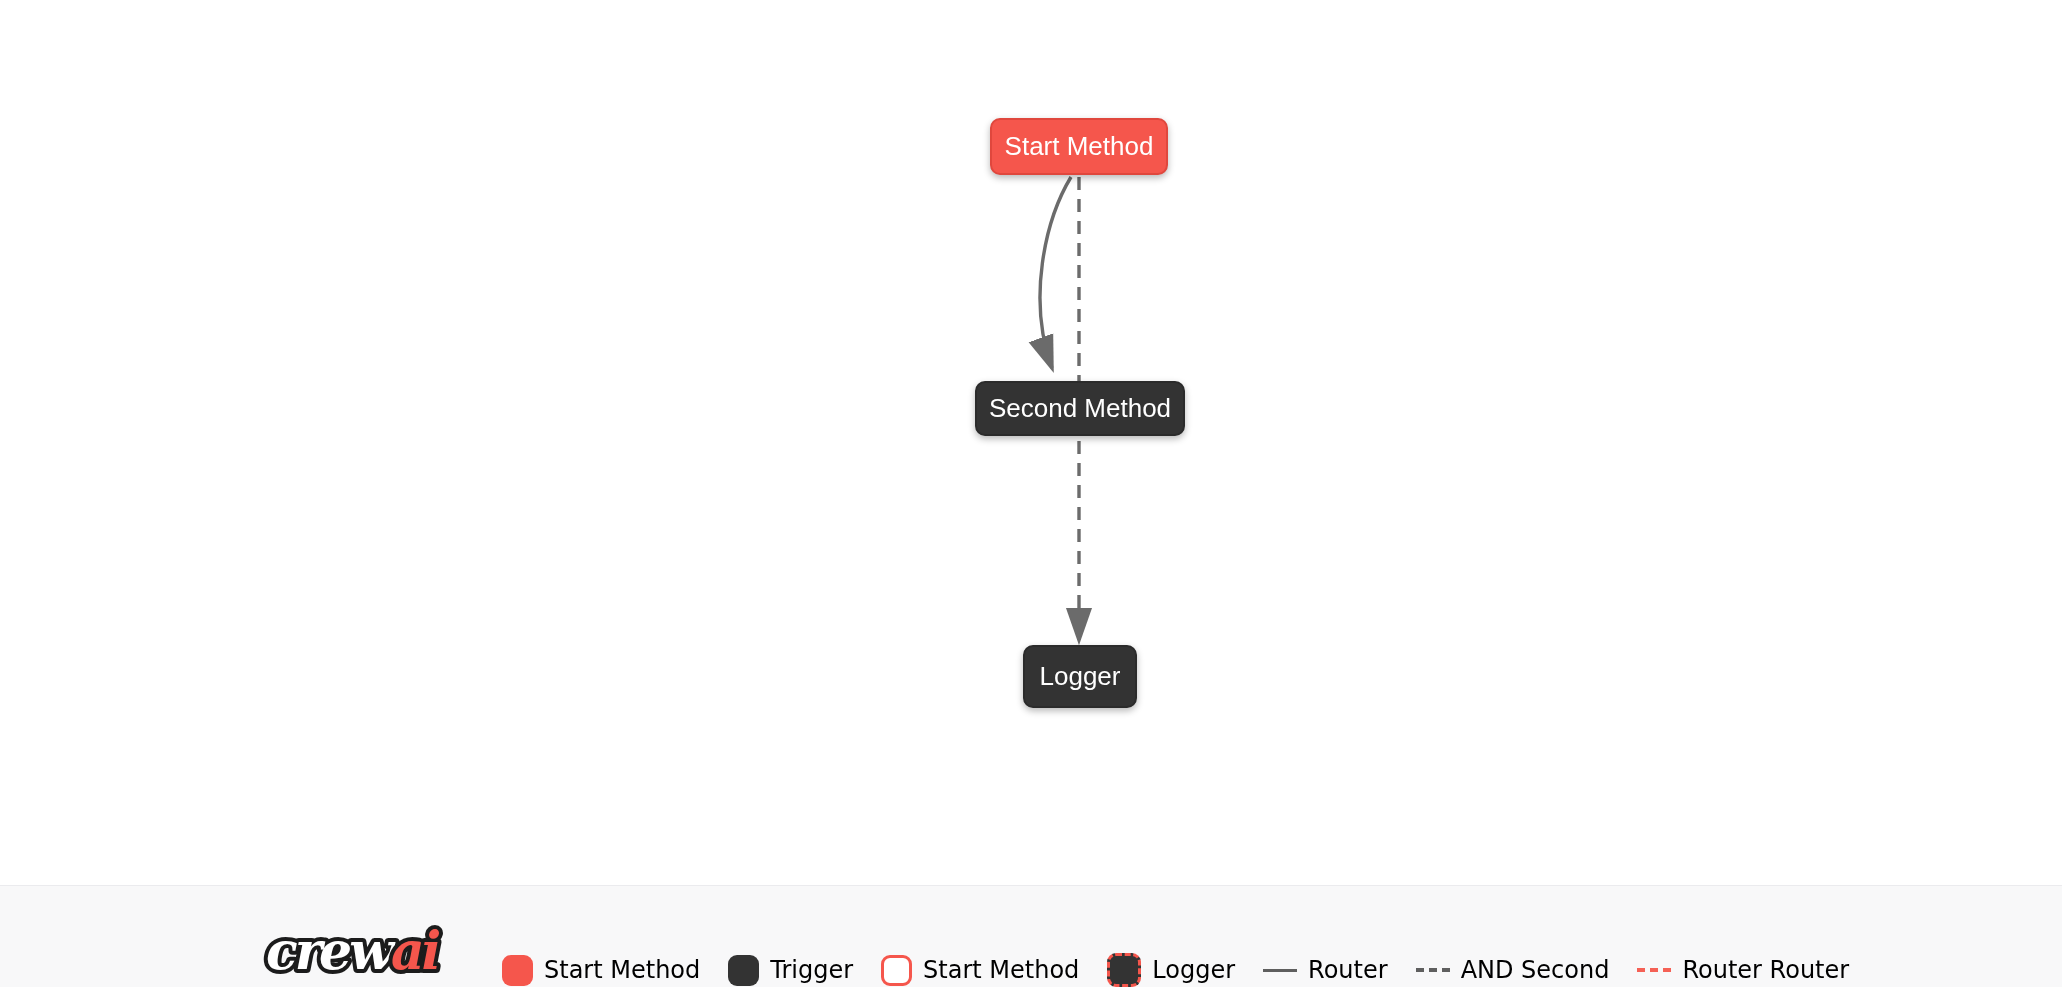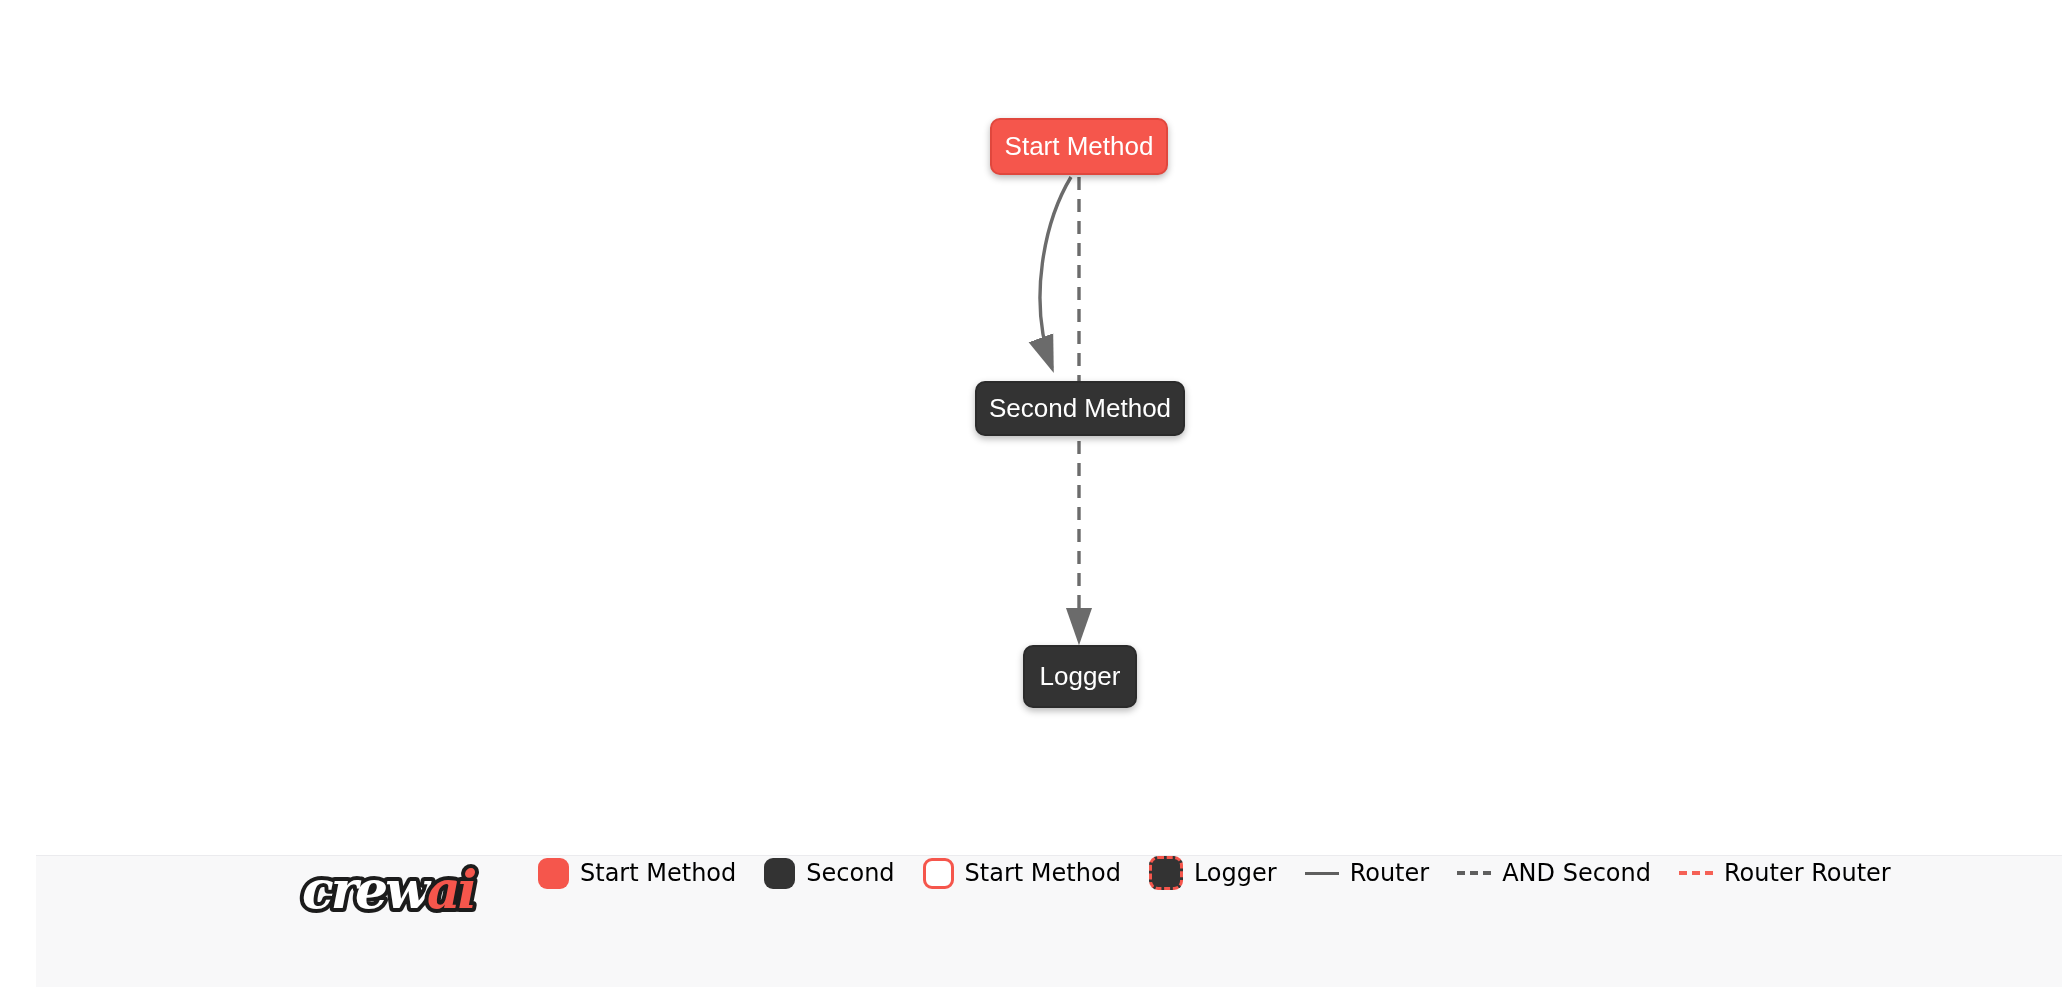--- a/index.html
+++ b/index.html
@@ -44,28 +44,27 @@
   .node-dark {
     background: #333333;
     border: 2px solid #2b2b2b;
   }
   .node-second { left: 975px; top: 381px; width: 210px; height: 55px; }
   .node-logger { left: 1023px; top: 645px; width: 114px; height: 63px; }
 
   .legend-bar {
     position: absolute;
     left: 0; right: 0; bottom: 0;
-    height: 132px;
+    height: 102px;
     background: #f8f8f9;
     border-top: 1px solid #ebebee;
     box-sizing: border-box;
     display: flex;
-    align-items: flex-start;
+    align-items: flex-end;
     padding-left: 262px;
-    margin-left: 36px;
   }
   .logo-svg {
     width: 212px;
     height: 70px;
     margin-right: 28px;
     flex: 0 0 auto;
   }
   .legend-items {
     display: flex;
     align-items: center;
@@ -131,21 +130,21 @@
     <text x="4" y="52" font-size="52" font-style="italic" font-weight="bold" font-family="'DejaVu Serif', serif" letter-spacing="-3" stroke="#1c1c1c" stroke-width="8" stroke-linejoin="round" paint-order="stroke"><tspan fill="#ffffff">crew</tspan><tspan fill="#F5564C">ai</tspan></text>
   </svg>
 
   <div class="legend-items">
     <div class="legend-item">
       <span class="swatch swatch-start"></span>
       <span class="legend-label">Start Method</span>
     </div>
     <div class="legend-item">
       <span class="swatch swatch-method"></span>
-      <span class="legend-label">Second</span>
+      <span class="legend-label">Trigger</span>
     </div>
     <div class="legend-item">
       <span class="swatch swatch-crew"></span>
       <span class="legend-label">Start Method</span>
     </div>
     <div class="legend-item">
       <span class="swatch swatch-router"></span>
       <span class="legend-label">Logger</span>
     </div>
     <div class="legend-item">

